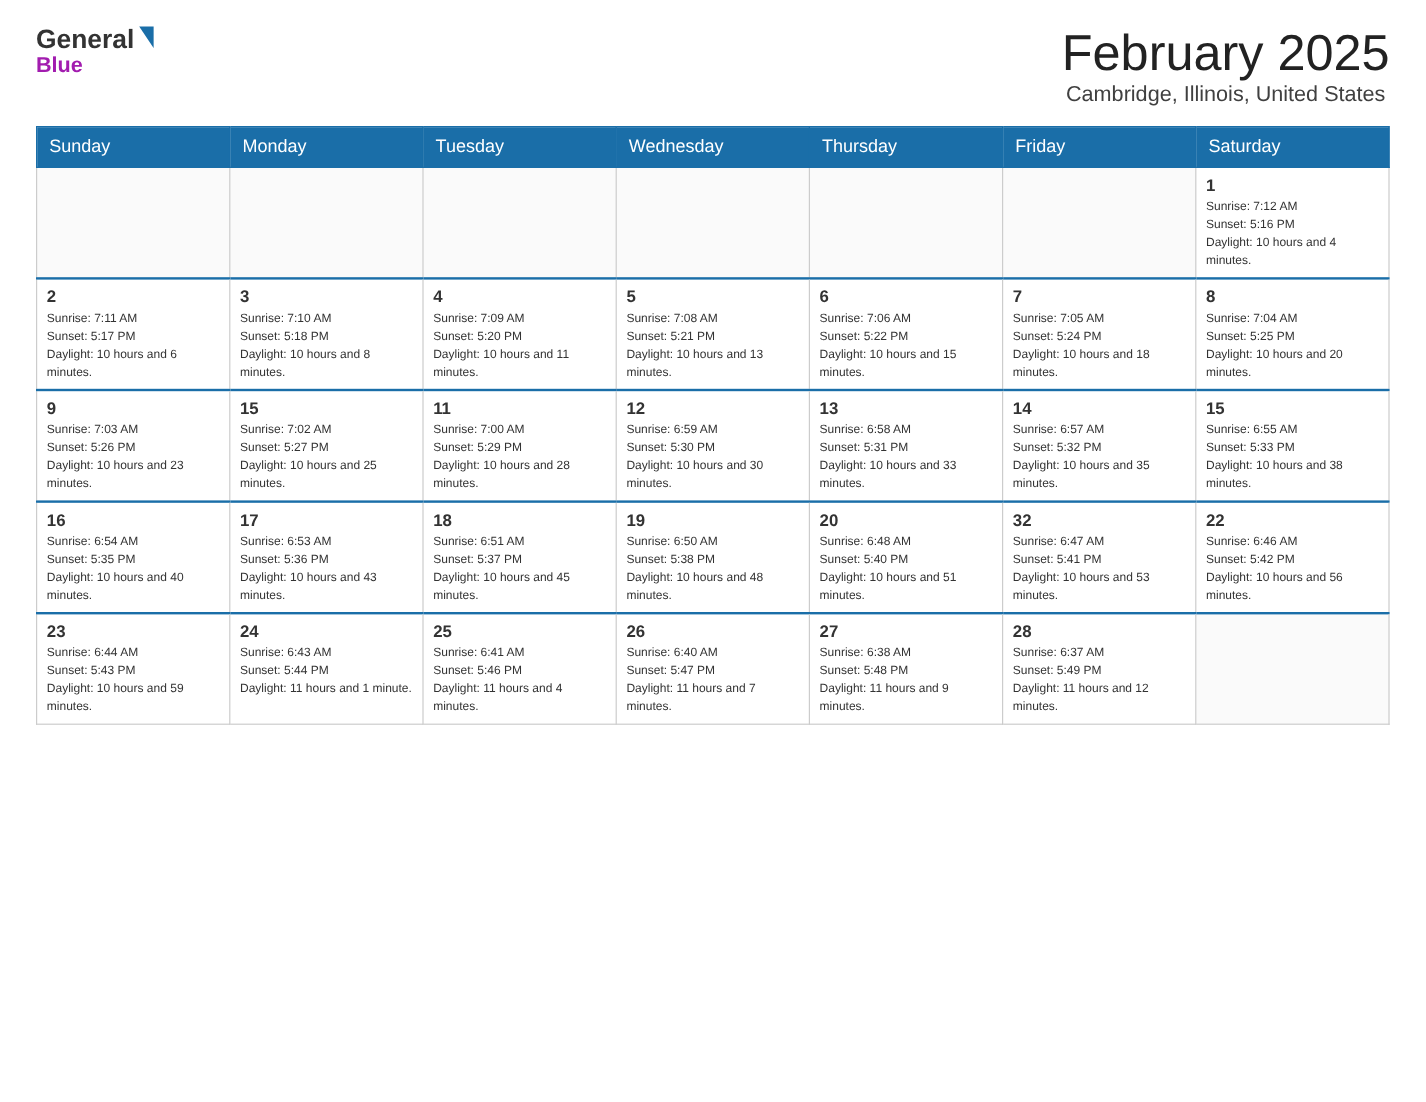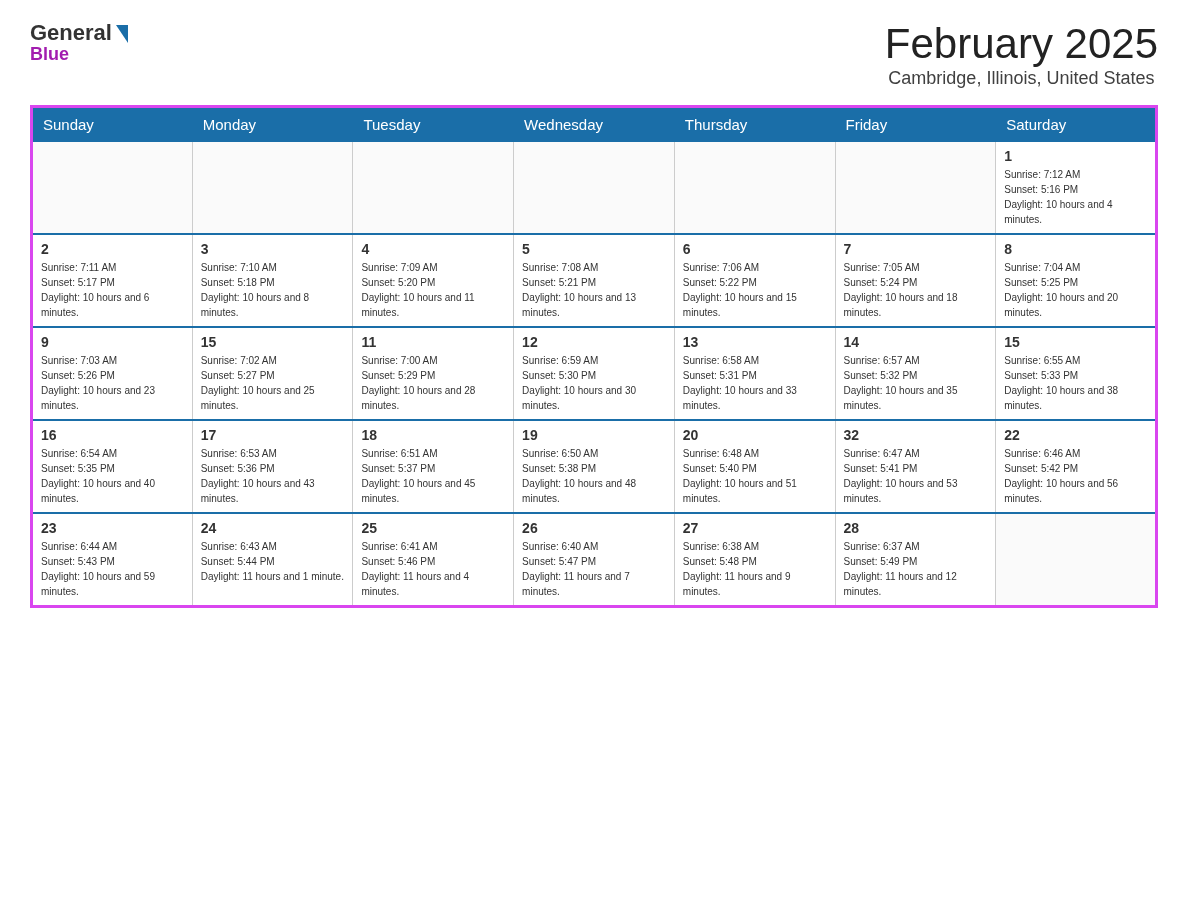--- a/index.html
+++ b/index.html
@@ -15,21 +15,21 @@
       align-items: flex-start;
       margin-bottom: 16px;
     }
     .logo {
       display: flex;
       flex-direction: column;
       align-items: flex-start;
     }
     .logo-top {
       display: flex;
-      align-items: center;
+      align-items: flex-start;
     }
     .logo-general {
       font-size: 22px;
       font-weight: bold;
       color: #333;
     }
     .logo-arrow {
       width: 0;
       height: 0;
       border-left: 12px solid transparent;
@@ -53,21 +53,21 @@
       color: #222;
     }
     .title-block h2 {
       font-size: 18px;
       font-weight: normal;
       color: #404040;
     }
     .calendar {
       width: 100%;
       border-collapse: collapse;
-      border: 3px solid #d946ef;
+      border: 1px solid #d946ef;
     }
     .calendar th {
       background-color: #1a6ea8;
       color: #fff;
       font-size: 15px;
       font-weight: normal;
       padding: 8px 10px;
       text-align: left;
       border: 1px solid #1a6ea8;
     }

